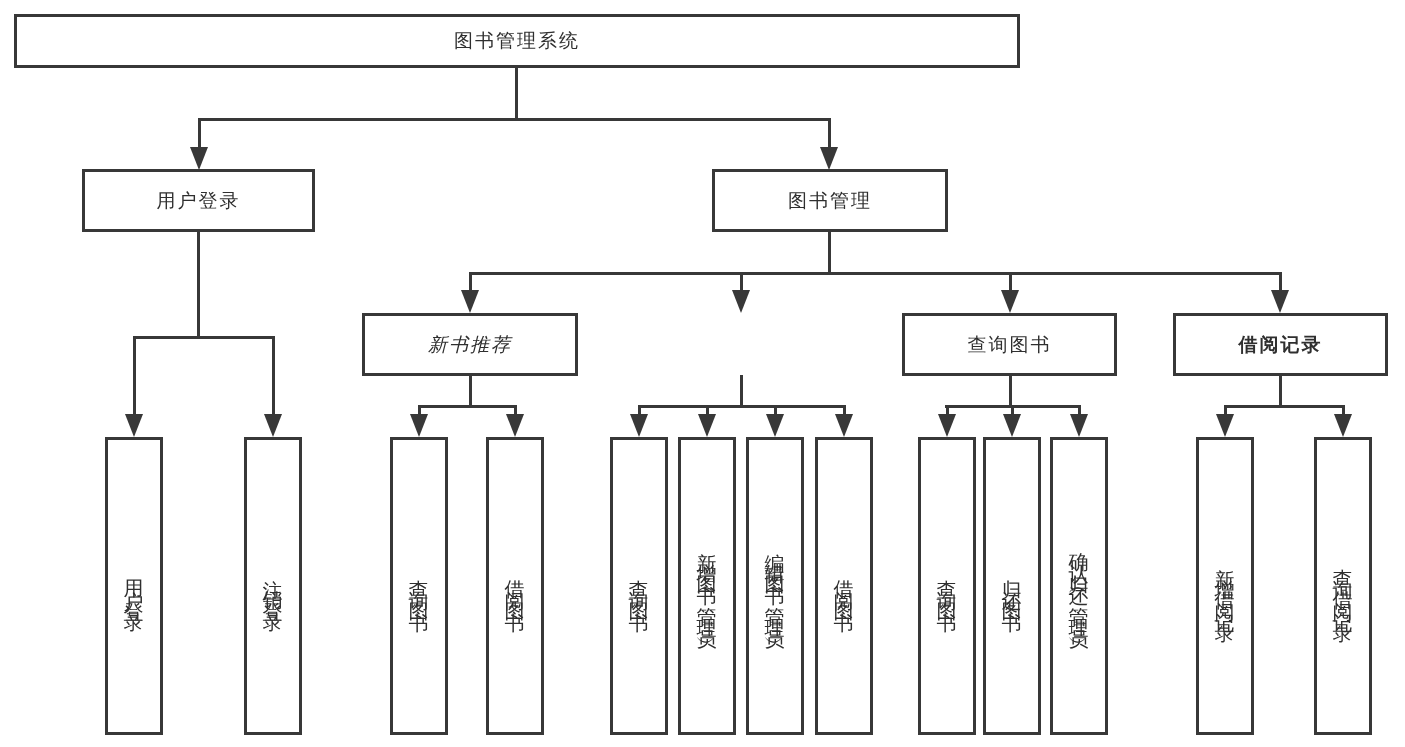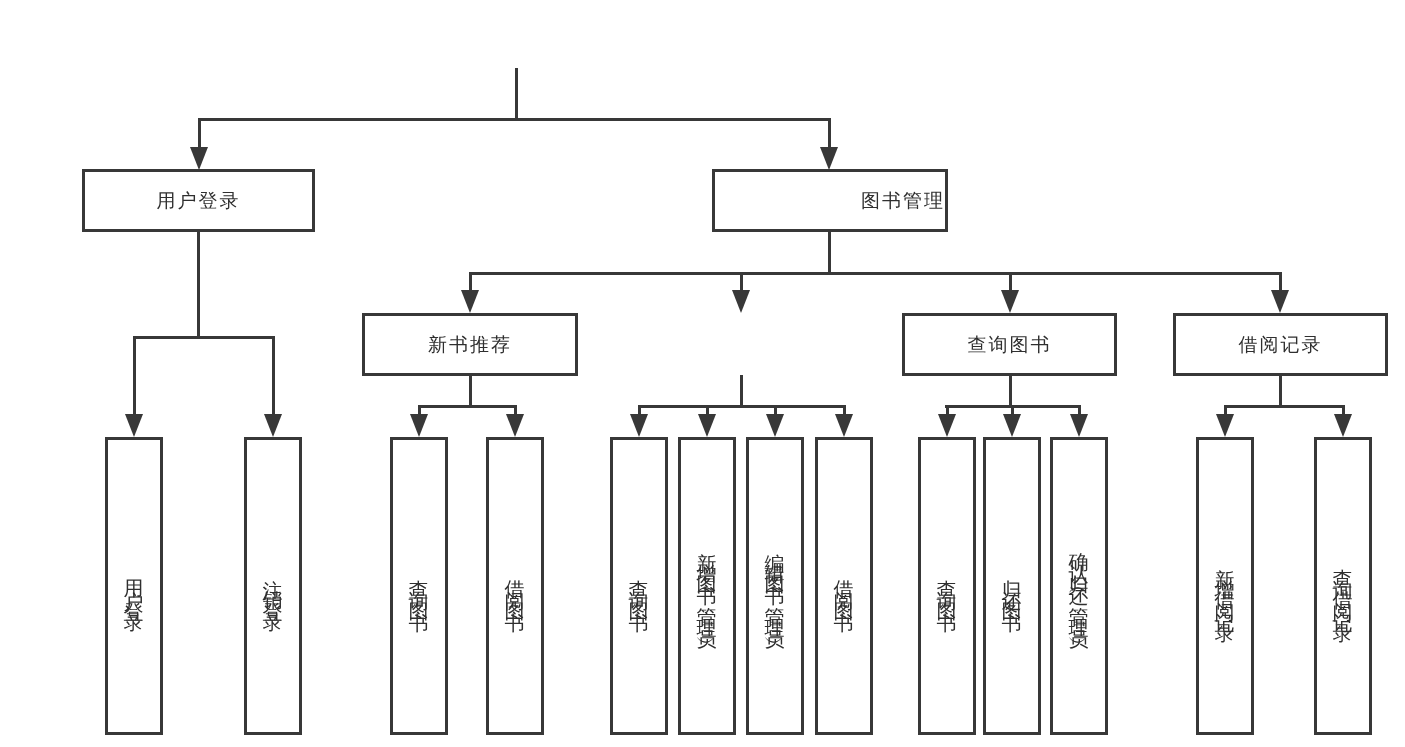--- a/index.html
+++ b/index.html
@@ -43,33 +43,36 @@
     letter-spacing:1px;
     z-index:5;
     white-space:nowrap;
   }
 </style>
 </head>
 <body>
 
 <div id="canvas">
 
+  <div class="box hbox" style="left:14px;top:14px;width:1006px;height:54px;">
+    <span>图书管理系统</span>
+  </div>
 
   <div class="vl" style="left:515px;top:68px;height:52px;"></div>
   <div class="hl" style="left:198px;top:118px;width:633px;"></div>
 
   <div class="vl" style="left:198px;top:118px;height:30px;"></div>
   <div class="arr" style="left:190px;top:147px;"></div>
   <div class="vl" style="left:828px;top:118px;height:30px;"></div>
   <div class="arr" style="left:820px;top:147px;"></div>
 
   <div class="box hbox" style="left:82px;top:169px;width:233px;height:63px;">
     <span>用户登录</span>
   </div>
-  <div class="box hbox" style="left:712px;top:169px;width:236px;height:63px;justify-content:flex-end;">
+  <div class="box hbox" style="left:712px;top:169px;width:236px;height:63px;">
     <span>图书管理</span>
   </div>
 
   <div class="vl" style="left:197px;top:232px;height:106px;"></div>
   <div class="hl" style="left:133px;top:336px;width:141px;"></div>
   <div class="vl" style="left:133px;top:336px;height:79px;"></div>
   <div class="arr" style="left:125px;top:414px;"></div>
   <div class="vl" style="left:272px;top:336px;height:79px;"></div>
   <div class="arr" style="left:264px;top:414px;"></div>
 
@@ -77,27 +80,27 @@
   <div class="hl" style="left:469px;top:272px;width:812px;"></div>
   <div class="vl" style="left:469px;top:272px;height:19px;"></div>
   <div class="arr" style="left:461px;top:290px;"></div>
   <div class="vl" style="left:740px;top:272px;height:19px;"></div>
   <div class="arr" style="left:732px;top:290px;"></div>
   <div class="vl" style="left:1009px;top:272px;height:19px;"></div>
   <div class="arr" style="left:1001px;top:290px;"></div>
   <div class="vl" style="left:1279px;top:272px;height:19px;"></div>
   <div class="arr" style="left:1271px;top:290px;"></div>
 
-  <div class="box hbox" style="left:362px;top:313px;width:216px;height:63px;">
+  <div class="box hbox" style="left:362px;top:313px;width:216px;height:63px;font-style:italic;">
     <span>新书推荐</span>
   </div>
   <div class="box hbox" style="left:902px;top:313px;width:215px;height:63px;">
     <span>查询图书</span>
   </div>
-  <div class="box hbox" style="left:1173px;top:313px;width:215px;height:63px;">
+  <div class="box hbox" style="left:1173px;top:313px;width:215px;height:63px;font-weight:bold;">
     <span>借阅记录</span>
   </div>
 
   <div class="vl" style="left:469px;top:375px;height:32px;"></div>
   <div class="hl" style="left:418px;top:405px;width:98px;"></div>
   <div class="vl" style="left:740px;top:375px;height:32px;"></div>
   <div class="hl" style="left:638px;top:405px;width:207px;"></div>
   <div class="vl" style="left:1009px;top:375px;height:32px;"></div>
   <div class="hl" style="left:945px;top:405px;width:135px;"></div>
   <div class="vl" style="left:1279px;top:375px;height:32px;"></div>

